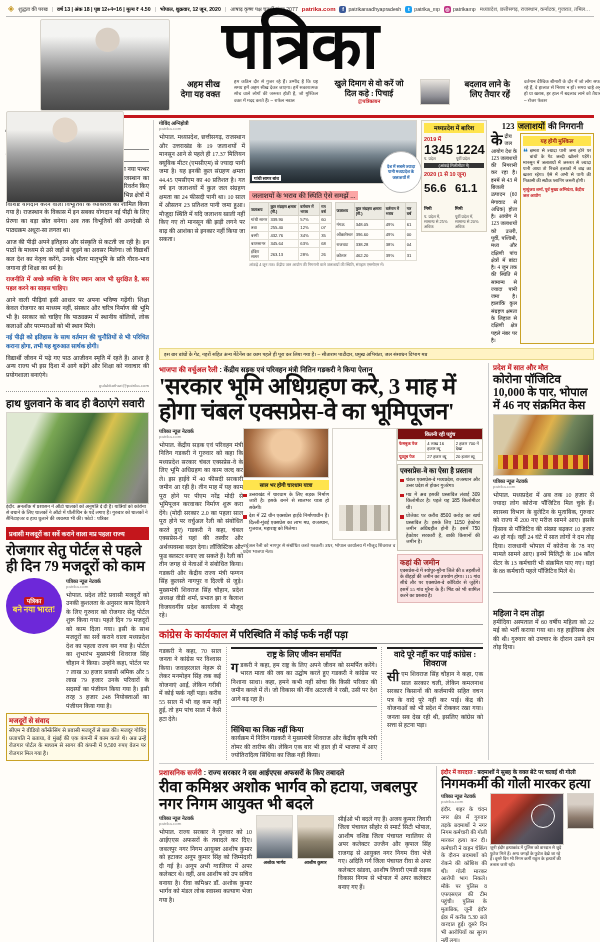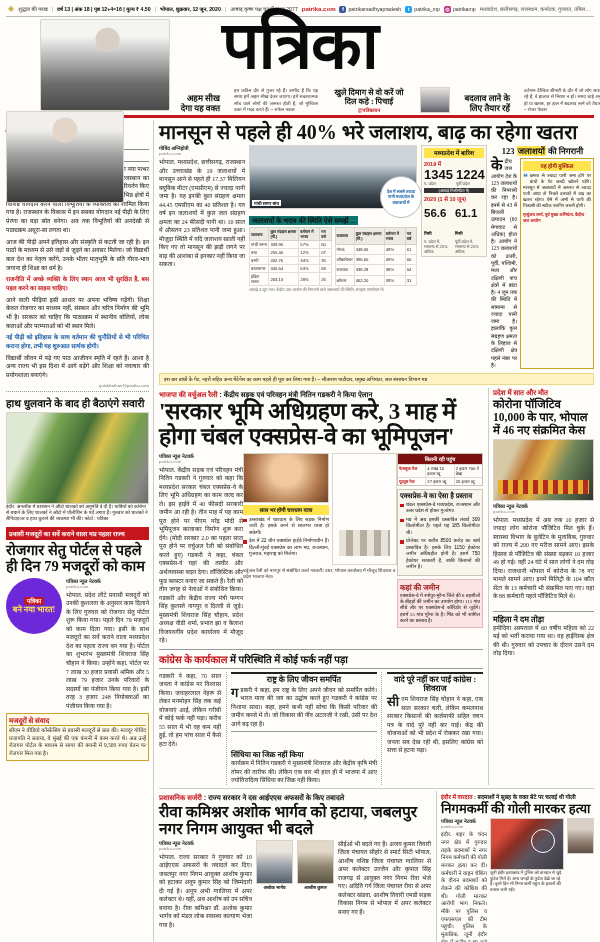--- a/index.html
+++ b/index.html
@@ -23,21 +23,21 @@
 .masthead{position:relative;height:96px}
 .logo{position:absolute;left:50%;transform:translateX(-50%);top:-6px;font-size:66px;
   font-weight:bold;letter-spacing:-1px;color:#0a0a0a;line-height:1.05}
 .mh-ph{position:absolute;top:2px;width:130px;height:92px;border-radius:2px}
 .ph-nadal{left:34px;background:
   radial-gradient(circle at 52% 22%, #d9cfc4 0 12%, transparent 13%),
   linear-gradient(180deg,#f4f4f2 0 18%,#bdbdbd 40%,#6e6e6e 70%,#4a4a4a)}
 .ph-federer{right:0;width:118px;background:
   radial-gradient(circle at 50% 20%, #e3d6c8 0 13%, transparent 14%),
   linear-gradient(180deg,#f0efec 0 20%,#a8a8a8 45%,#5c5c5c 78%,#3c3c3c)}
-.mh-quotes{position:absolute;left:168px;right:120px;bottom:0;display:flex;gap:14px;align-items:flex-end}
+.mh-quotes{position:absolute;left:168px;right:120px;bottom:8px;display:flex;gap:14px;}
 .q-title{font-weight:bold;font-size:8.5px;line-height:1.2;text-align:right;width:46px;flex:none}
 .q-text{font-size:4.6px;line-height:1.35;color:#333;width:84px;flex:none;text-align:justify;
   font-family:"Liberation Sans",sans-serif}
 .q-center{width:74px;flex:none;text-align:center}
 .q-center .q-title{width:auto;text-align:center;font-size:8px}
 .handle{color:#c4161c;font-size:5px;font-weight:bold;font-family:"Liberation Sans",sans-serif}
 .ph-pichai{width:30px;height:26px;flex:none;background:linear-gradient(180deg,#e8e4de,#8f8f95 70%,#5f5f66)}
 .red-rule{height:3px;background:#c4161c;margin:2px 0}
 
 .kicker{font-size:7px;font-weight:bold;font-family:"Liberation Sans",sans-serif;margin:2px 0 1px}
@@ -81,21 +81,21 @@
 .mon-row{display:flex;gap:4px}
 .mon-c1{width:86px;flex:none}
 .mon-c2{width:168px;flex:none}
 .mon-c3{width:66px;flex:none}
 .mon-c4{flex:1;min-width:0}
 .ph-dam{height:64px;background:linear-gradient(180deg,#cdd3d7 0 30%,#76848e 55%,#39444c 80%,#20282e)}
 .dam-label{position:absolute;left:2px;bottom:2px;background:#fff;font-size:4.5px;padding:0 2px;font-weight:bold}
 .badge{position:absolute;right:-6px;bottom:-10px;width:42px;height:42px;border-radius:50%;background:#fff;
   border:1px solid #bbb;font-size:4.2px;font-weight:bold;text-align:center;display:flex;align-items:center;
   justify-content:center;padding:3px;line-height:1.25;color:#1b5faa}
-.tbl-title{font-size:7px;font-weight:bold;background:#0f766e;display:inline-block;padding:0 3px;margin:4px 0 1px}
+.tbl-title{font-size:7px;font-weight:normal;background:#fca5a5;display:inline-block;padding:0 3px;margin:4px 0 1px}
 .mon-tables{display:flex;gap:3px}
 table.mini{border-collapse:collapse;width:50%;font-family:"Liberation Sans",sans-serif}
 table.mini th{font-size:3.9px;background:#eceae2;border:1px solid #d5d2c8;padding:1px;font-weight:bold;text-align:left}
 table.mini td{font-size:4.2px;border:1px solid #e2dfd6;padding:1px;color:#222}
 .tbl-note{font-size:3.9px;color:#666;margin-top:1px;font-family:"Liberation Sans",sans-serif}
 .rainbox{border:1px solid #d5cfc0;background:#fbf8ee;padding:2px;font-family:"Liberation Sans",sans-serif}
 .rain-title{background:#ffe44d;font-size:6px;font-weight:bold;padding:1px 2px;text-align:center}
 .rain-yr{font-size:5.5px;font-weight:bold;color:#c4161c;margin-top:2px}
 .rain-vals{display:flex;gap:3px}
 .rain-v .n{font-size:13px;font-weight:bold;line-height:1}
@@ -152,21 +152,21 @@
 .bjp2-c3{width:96px;flex:none}
 .boxt{font-size:8px;font-weight:bold;text-align:center;border-top:2px solid #222;padding-top:1px;margin-bottom:2px;line-height:1.15}
 .sind-t{font-size:7.5px;font-weight:bold;border-top:1px solid #999;margin-top:3px;padding-top:17px}
 
 .cor{width:106px;flex:none;border-left:1px solid #ccc;padding-left:4px}
 .cor-kick{color:#c4161c;font-weight:bold;font-size:7px;font-family:"Liberation Sans",sans-serif}
 .cor-head{font-size:11.5px;font-weight:bold;line-height:1.12;margin:1px 0 2px}
 .ph-barr{height:62px;background:linear-gradient(115deg,#d8c9a6 0 20%,#c07a35 34%,#e0b24c 48%,#70855c 66%,#4a5e42 84%,#333)}
 .ph-barr::after{content:"";position:absolute;left:4px;right:4px;bottom:6px;height:14px;
   background:repeating-linear-gradient(90deg,#e8b02a 0 5px,#b32а22 5px 10px);background:repeating-linear-gradient(90deg,#e8b02a 0 5px,#b32a22 5px 10px)}
-.cor-sub{font-size:8px;font-weight:bold;border-top:1px solid #999;margin-top:10px;padding-top:1px}
+.cor-sub{font-size:8px;font-weight:bold;border-top:1px solid #999;margin-top:16px;padding-top:14px}
 
 .ias-head{font-size:15.5px;font-weight:bold;line-height:1.12;margin:1px 0 2px}
 .ias-row{display:flex;gap:4px}
 .ias-c{flex:1;min-width:0}
 .ias-ph{width:37px;flex:none;text-align:center}
 .ph-off1{height:44px;background:linear-gradient(180deg,#e9e4dc 0 25%,#9aa0a8 60%,#55606b)}
 .ph-off2{height:44px;background:linear-gradient(180deg,#e2d8c8 0 25%,#8f8570 60%,#5b5444)}
 .ias-ph .nm{font-size:4.6px;font-weight:bold;font-family:"Liberation Sans",sans-serif}
 .ind{width:158px;flex:none;border-left:1px solid #ccc;padding-left:4px}
 .ind-head{font-size:13px;font-weight:bold;line-height:1.1;margin:1px 0 2px}
@@ -261,21 +261,20 @@
         <div class="rz-box">
           <div class="bt">मजदूरों से संवाद</div>
           <p class="body" style="font-size:5.4px">सीएम ने वीडियो कॉन्फ्रेंसिंग से प्रवासी मजदूरों से बात की। मजदूर गोविंद प्रजापति ने बताया, वे मुंबई की एक कंपनी में काम करते थे। अब उन्हें रोजगार पोर्टल के माध्यम से सागर की कंपनी में 9,500 रुपए वेतन पर रोजगार मिल गया है।</p>
         </div>
       </article>
     </aside>
 
     <div class="col-rest">
 
       <section>
-        <h2 class="mon-head">मानसून से पहले ही 40% भरे जलाशय, बाढ़ का रहेगा खतरा</h2>
         <div class="mon-row">
           <div class="mon-c1">
             <div class="byline">गोविंद अग्निहोत्री</div>
             <div class="site">patrika.com</div>
             <p class="body">भोपाल. मध्यप्रदेश, छत्तीसगढ़, राजस्थान और उत्तराखंड के 19 जलाशयों में मानसून आने से पहले ही 17.37 मिलियन क्यूबिक मीटर (एमसीएम) से ज्यादा पानी जमा है। यह इनकी कुल संग्रहण क्षमता 44.45 एमसीएम का 40 प्रतिशत है। गत वर्ष इन जलाशयों में कुल जल संग्रहण क्षमता का 24 फीसदी पानी था। 10 साल में औसतन 23 प्रतिशत पानी जमा हुआ। मौजूदा स्थिति में यदि जलाशय खाली नहीं किए गए तो मानसून की झड़ी लगने पर बाढ़ की आशंका से इनकार नहीं किया जा सकता।</p>
           </div>
           <div class="mon-c2">
             <div class="ph ph-dam">
               <span class="dam-label">गांधी सागर बांध</span>
               <span class="badge">देश में सबसे ज्यादा पानी मध्यप्रदेश के जलाशयों में</span>

